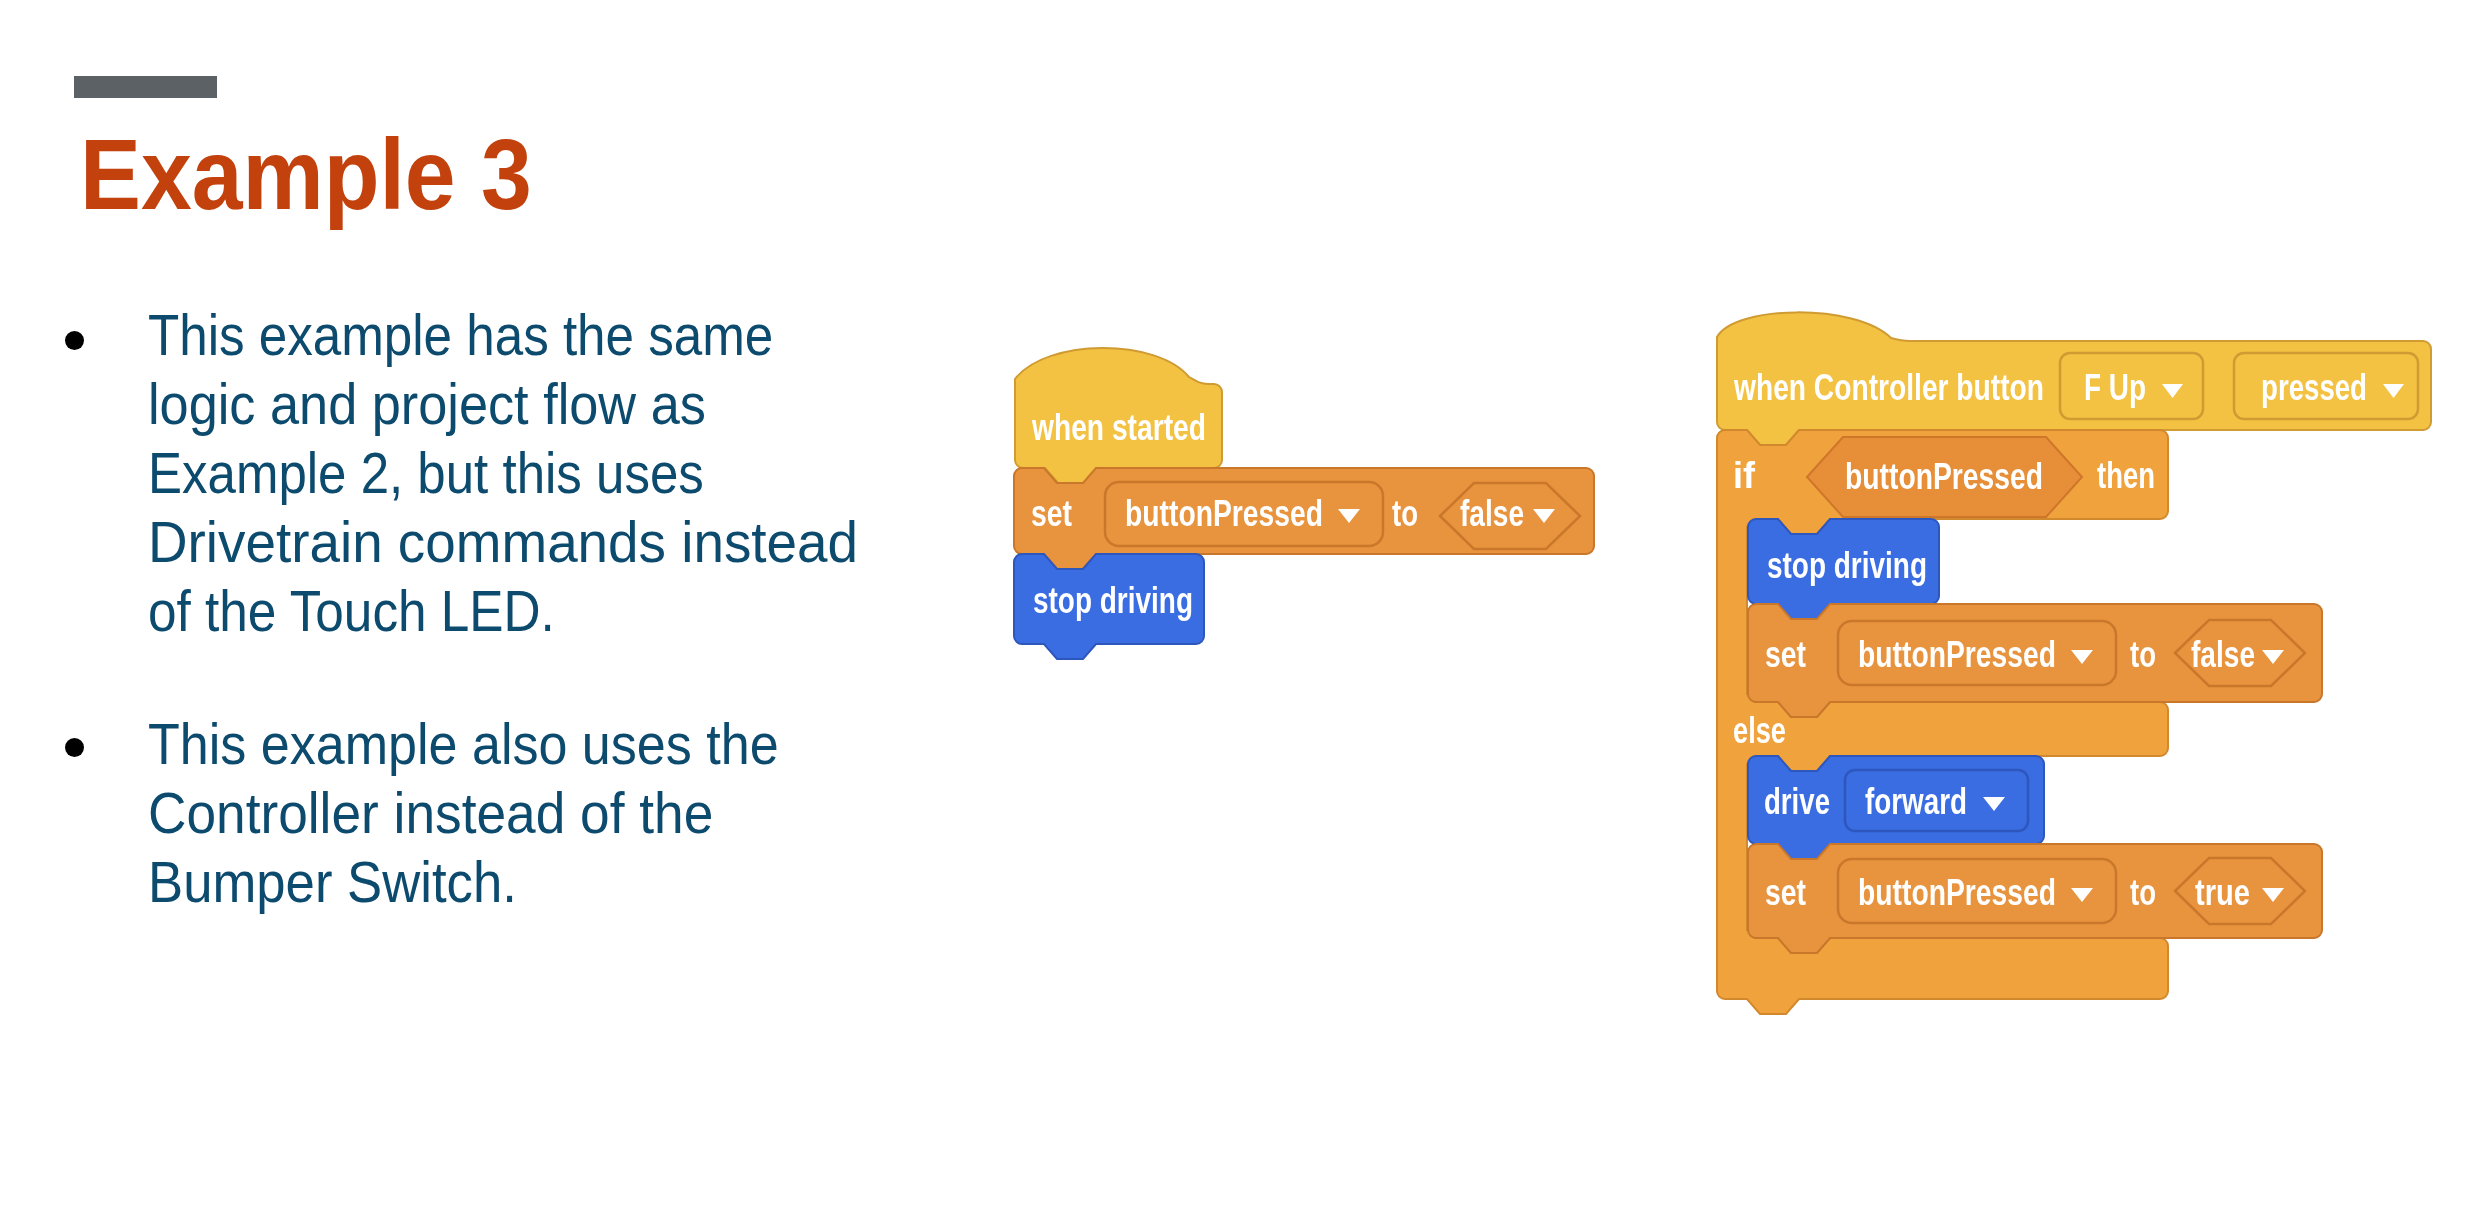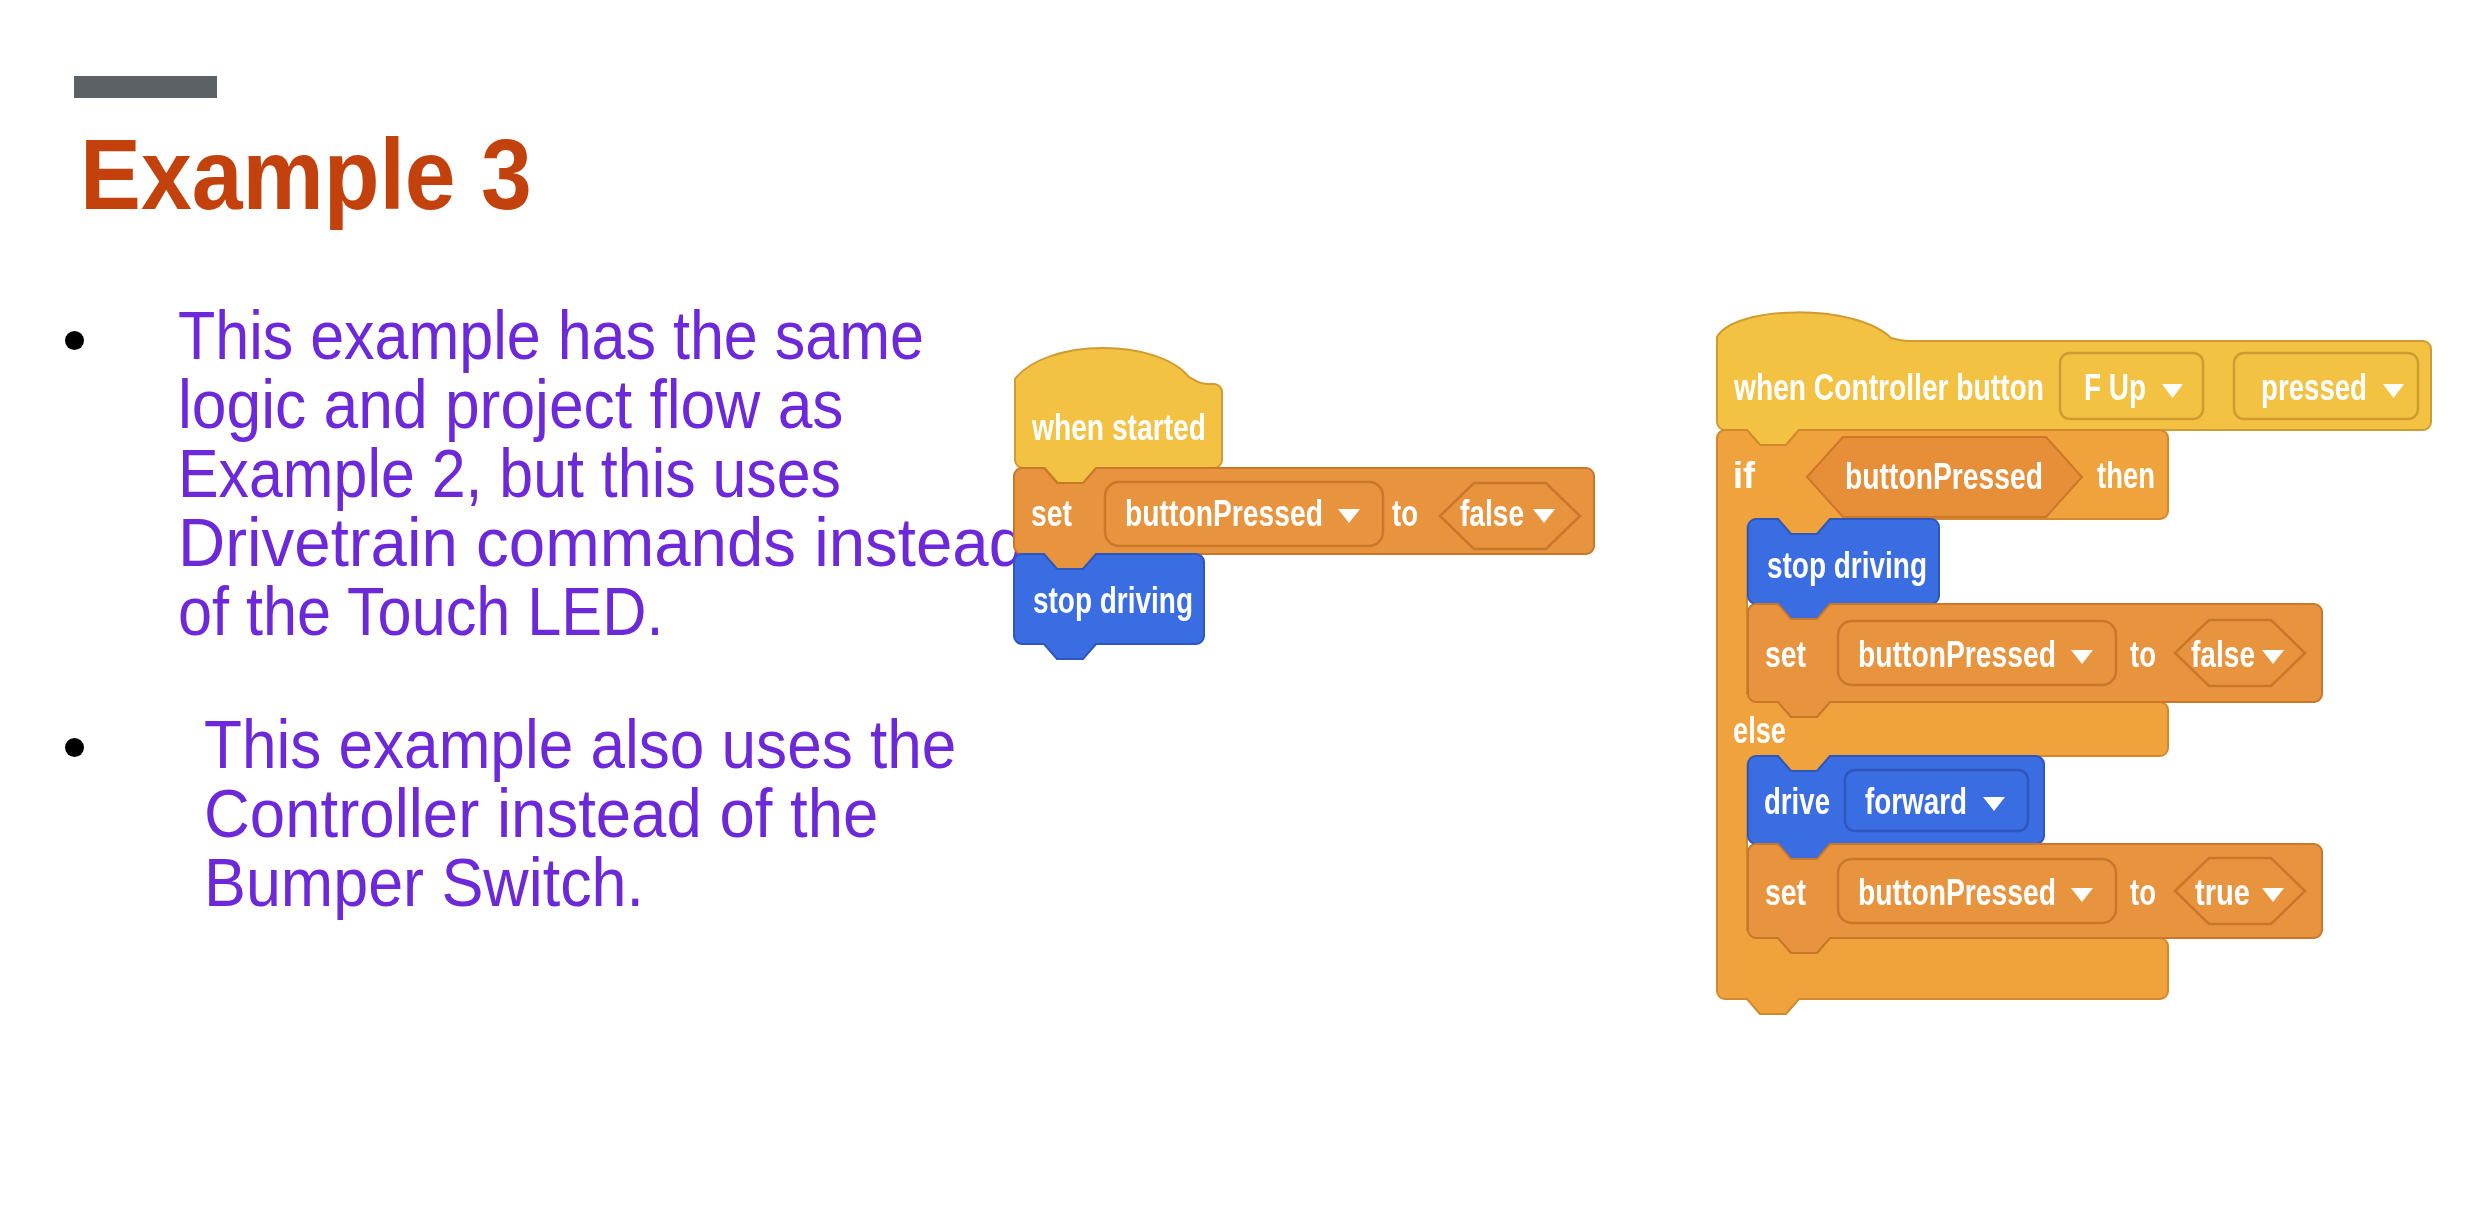--- a/index.html
+++ b/index.html
@@ -3,42 +3,42 @@
 <meta charset="utf-8">
 <style>
   html,body{margin:0;padding:0;}
   body{width:2476px;height:1220px;background:#ffffff;position:relative;overflow:hidden;
        font-family:"Liberation Sans", sans-serif;}
   .bar{position:absolute;left:74px;top:76px;width:143px;height:22px;background:#5c6166;}
   .title{position:absolute;left:80px;top:124px;font-size:101px;font-weight:bold;color:#c2410c;
          white-space:nowrap;line-height:1;}
   .title>span{display:inline-block;transform:scaleX(0.904);transform-origin:left top;}
   .dot{position:absolute;width:19px;height:19px;border-radius:50%;background:#000000;}
-  .btxt{position:absolute;left:178px;font-size:68px;line-height:69px;color:#6d28d9;
+  .btxt{position:absolute;left:148px;font-size:57px;line-height:69px;color:#0c4a6e;
         white-space:nowrap;}
   .btxt .ln{display:block;transform-origin:left top;white-space:nowrap;}
   svg{position:absolute;left:0;top:0;}
   text{font-family:"Liberation Sans", sans-serif;font-weight:bold;fill:#ffffff;font-size:36px;}
 </style>
 </head>
 <body>
   <div class="bar"></div>
   <div class="title"><span>Example 3</span></div>
 
   <div class="dot" style="left:65px;top:331px;"></div>
   <div class="btxt" style="top:301px;">
     <span class="ln" style="transform:scaleX(0.897);">This example has the same</span>
     <span class="ln" style="transform:scaleX(0.917);">logic and project flow as</span>
     <span class="ln" style="transform:scaleX(0.895);">Example 2, but this uses</span>
     <span class="ln" style="transform:scaleX(0.962);">Drivetrain commands instead</span>
     <span class="ln" style="transform:scaleX(0.900);">of the Touch LED.</span>
   </div>
 
   <div class="dot" style="left:65px;top:738px;"></div>
-  <div class="btxt" style="top:710px;margin-left:26px;">
+  <div class="btxt" style="top:710px;">
     <span class="ln" style="transform:scaleX(0.913);">This example also uses the</span>
     <span class="ln" style="transform:scaleX(0.934);">Controller instead of the</span>
     <span class="ln" style="transform:scaleX(0.924);">Bumper Switch.</span>
   </div>
 
 <svg width="2476" height="1220" viewBox="0 0 2476 1220">
 
   <path d="M 1015,379 C 1047,338 1157,338 1189,377 C 1196,381 1200,384 1208,384 H 1214 a 8,8 0 0 1 8,8 V 460 a 8,8 0 0 1 -8,8 H 1097 l -13,15 h -26 l -13,-15 H 1023 a 8,8 0 0 1 -8,-8 Z" fill="#f3c242" stroke="#cf9b32" stroke-width="2"></path>
   <text x="1032" y="440" textLength="174" lengthAdjust="spacingAndGlyphs">when started</text>
 

